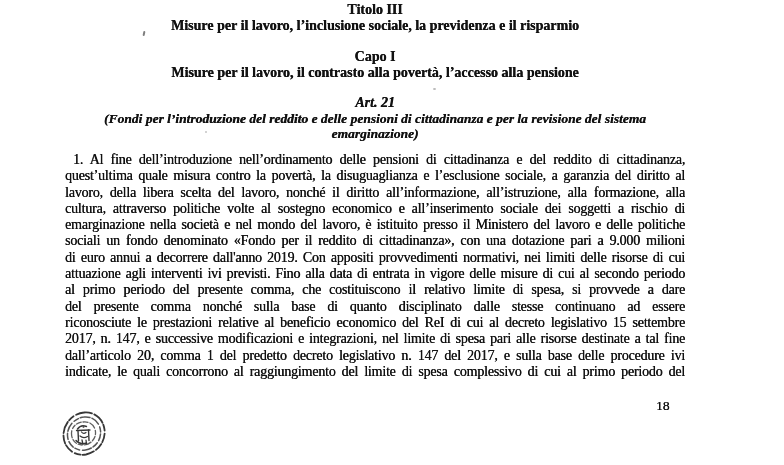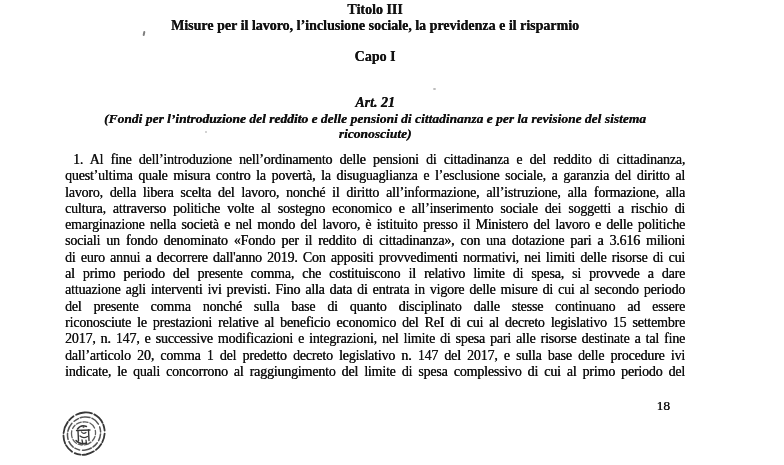--- a/index.html
+++ b/index.html
@@ -43,24 +43,24 @@
     line-height: 16.3px;
     text-align: justify;
     text-align-last: justify;
     overflow: hidden;
     white-space: normal;
   }
   .body-line.first { text-indent: 8px; }
   
   .page-number {
     position: absolute;
-    left: 636px;
+    left: 656px;
     top: 398px;
     width: 34px;
-    text-align: right;
+    text-align: left;
     font-size: 13.5px;
     line-height: 16px;
     text-shadow: 0.3px 0 0 currentColor;
   }
   .stamp {
     position: absolute;
     left: 59px;
     top: 409px;
     width: 50px;
     height: 50px;
@@ -82,38 +82,39 @@
 
 <div class="page">
 
   <div class="heading-block block-titolo">
     <div class="heading-line">Titolo III</div>
     <div class="heading-line">Misure per il lavoro, l’inclusione sociale, la previdenza e il risparmio</div>
   </div>
 
   <div class="heading-block block-capo">
     <div class="heading-line">Capo I</div>
+    <div class="heading-line">Misure per il lavoro, il contrasto alla povertà, l’accesso alla pensione</div>
   </div>
 
   <div class="heading-block block-art">
     <div class="heading-line">Art. 21</div>
     <div class="rubrica-line">(Fondi per l’introduzione del reddito e delle pensioni di cittadinanza e per la revisione del sistema</div>
-    <div class="rubrica-line">riconosciute)</div>
+    <div class="rubrica-line">emarginazione)</div>
   </div>
 
   <div class="body-text">
     <div class="body-line first">1. Al fine dell’introduzione nell’ordinamento delle pensioni di cittadinanza e del reddito di cittadinanza,</div>
     <div class="body-line">quest’ultima quale misura contro la povertà, la disuguaglianza e l’esclusione sociale, a garanzia del diritto al</div>
     <div class="body-line">lavoro, della libera scelta del lavoro, nonché il diritto all’informazione, all’istruzione, alla formazione, alla</div>
     <div class="body-line">cultura, attraverso politiche volte al sostegno economico e all’inserimento sociale dei soggetti a rischio di</div>
     <div class="body-line">emarginazione nella società e nel mondo del lavoro, è istituito presso il Ministero del lavoro e delle politiche</div>
-    <div class="body-line">sociali un fondo denominato «Fondo per il reddito di cittadinanza», con una dotazione pari a 3.616 milioni</div>
+    <div class="body-line">sociali un fondo denominato «Fondo per il reddito di cittadinanza», con una dotazione pari a 9.000 milioni</div>
     <div class="body-line">di euro annui a decorrere dall'anno 2019. Con appositi provvedimenti normativi, nei limiti delle risorse di cui</div>
+    <div class="body-line">attuazione agli interventi ivi previsti. Fino alla data di entrata in vigore delle misure di cui al secondo periodo</div>
     <div class="body-line">al primo periodo del presente comma, che costituiscono il relativo limite di spesa, si provvede a dare</div>
-    <div class="body-line">attuazione agli interventi ivi previsti. Fino alla data di entrata in vigore delle misure di cui al secondo periodo</div>
     <div class="body-line">del presente comma nonché sulla base di quanto disciplinato dalle stesse continuano ad essere</div>
     <div class="body-line">riconosciute le prestazioni relative al beneficio economico del ReI di cui al decreto legislativo 15 settembre</div>
     <div class="body-line">2017, n. 147, e successive modificazioni e integrazioni, nel limite di spesa pari alle risorse destinate a tal fine</div>
     <div class="body-line">dall’articolo 20, comma 1 del predetto decreto legislativo n. 147 del 2017, e sulla base delle procedure ivi</div>
     <div class="body-line">indicate, le quali concorrono al raggiungimento del limite di spesa complessivo di cui al primo periodo del</div>
   </div>
 
   <div class="page-number">18</div>
 
   <svg class="stamp" viewBox="0 0 50 50" fill="none">

